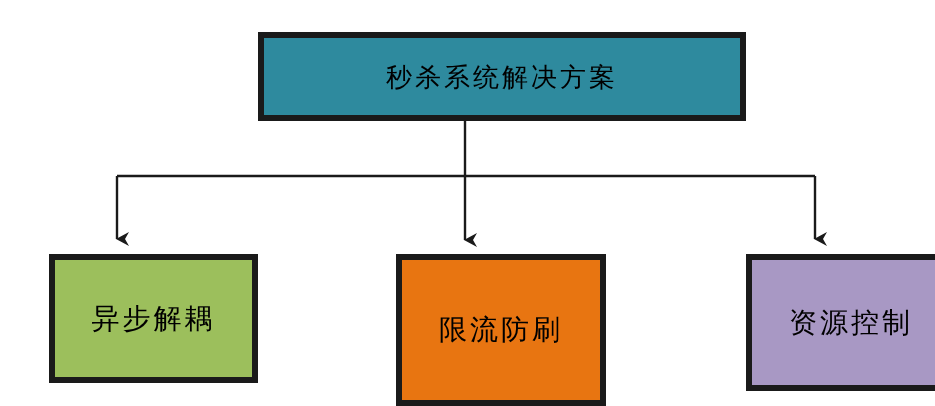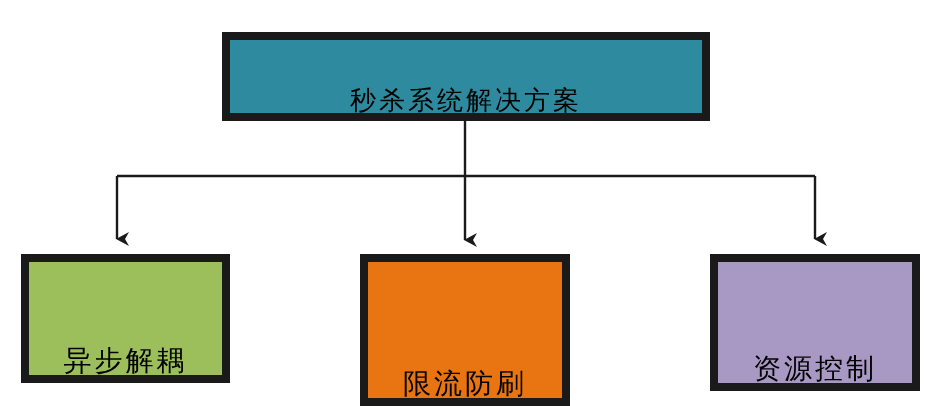--- a/index.html
+++ b/index.html
@@ -13,44 +13,45 @@
   #canvas {
     position: relative;
     width: 935px;
     height: 406px;
     background: #ffffff;
     overflow: hidden;
   }
   .node {
     position: absolute;
     box-sizing: border-box;
-    border: 8px solid #701a75;
+    border: 6px solid #701a75;
     display: flex;
-    align-items: flex-end;
+    align-items: center;
     justify-content: center;
     color: #000000;
     letter-spacing: 3px;
+    margin-left: 36px;
   }
   .node-label {
     display: block;
     white-space: nowrap;
     line-height: 1;
   }
   #root-node {
     left: 222px;
     top: 32px;
     width: 488px;
     height: 89px;
     background: #2e8a9e;
   }
   #root-node .node-label {
     font-size: 26px;
   }
   #child-node-0 {
-    left: 21px;
+    left: 13px;
     top: 254px;
     width: 209px;
     height: 129px;
     background: #9cbf5c;
   }
   #child-node-1 {
     left: 360px;
     top: 254px;
     width: 210px;
     height: 152px;

